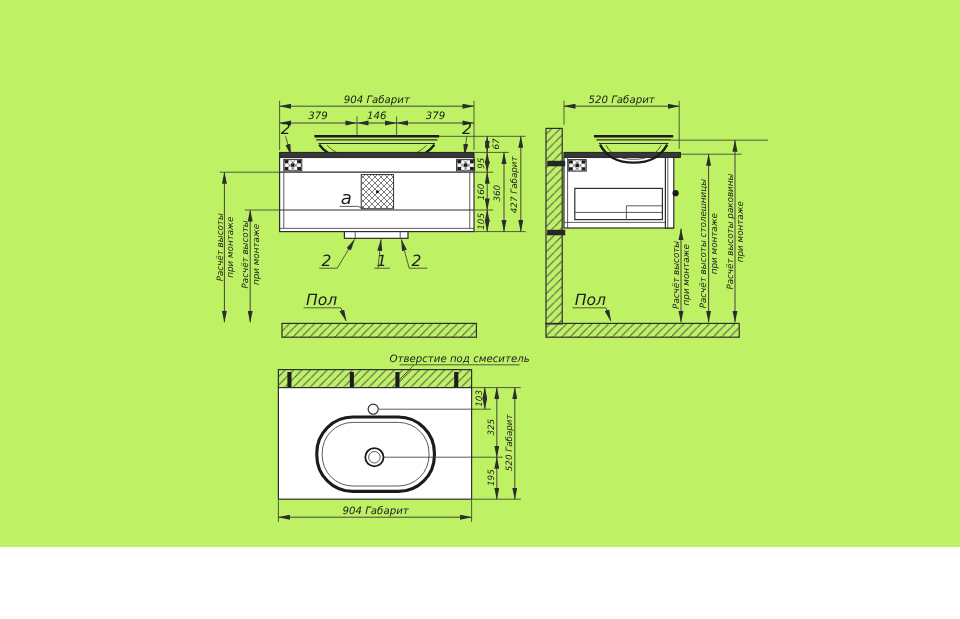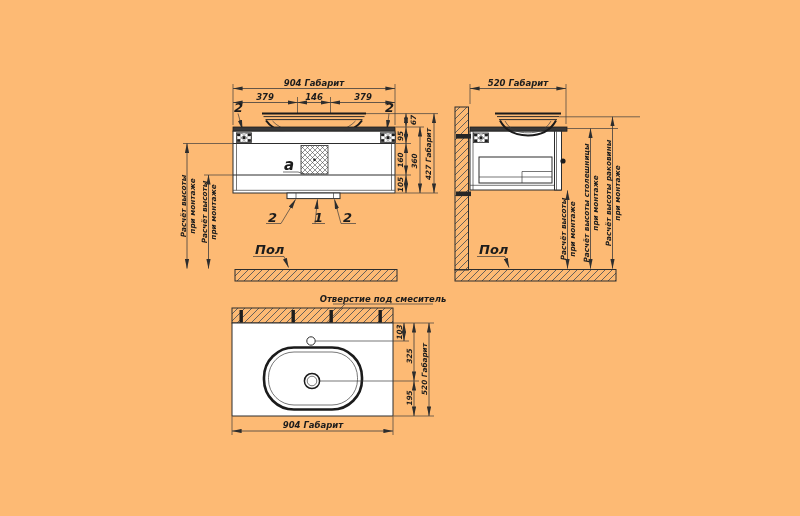--- a/index.html
+++ b/index.html
@@ -1,16 +1,16 @@
 <!DOCTYPE html>
 <html><head>
 <meta charset="utf-8">
 <style>
   html,body{margin:0;padding:0;background:#fff;}
-  #stage{position:relative;width:800px;height:516px;background:#fdba74;overflow:hidden;font-weight:bold;}
+  #stage{position:relative;width:800px;height:456px;background:#bef264;overflow:hidden;}
   svg{position:absolute;left:0;top:0;}
   .ln{stroke:#2d2d2d;stroke-width:1;fill:none;}
   .lnf{stroke:#2d2d2d;stroke-width:1;fill:#ffffff;}
   .thin{stroke:#3c3c3c;stroke-width:0.7;fill:none;}
   .dim{stroke:#3c3c3c;stroke-width:0.8;fill:none;}
   .bold2{stroke:#1b1b1b;stroke-width:2;fill:none;}
   .bold26{stroke:#1b1b1b;stroke-width:2.6;fill:none;}
   text{fill:#1c1c1c;font-family:"DejaVu Sans","Liberation Sans",sans-serif;font-style:italic;}
   .t8{font-size:8.5px;}
   .t7{font-size:7.3px;}

